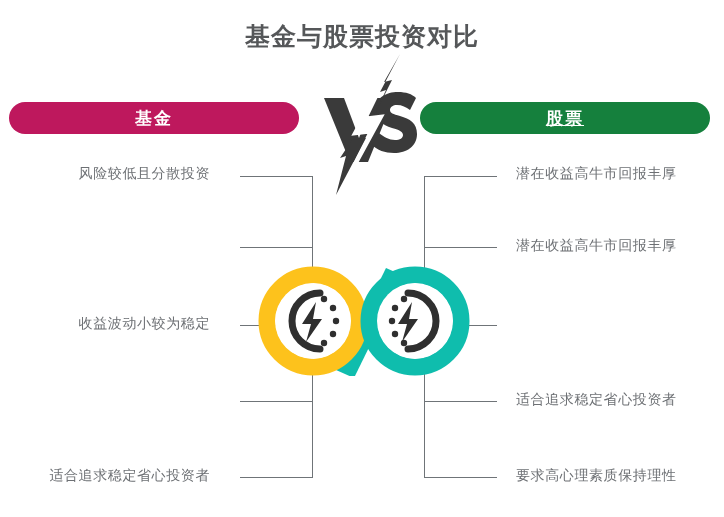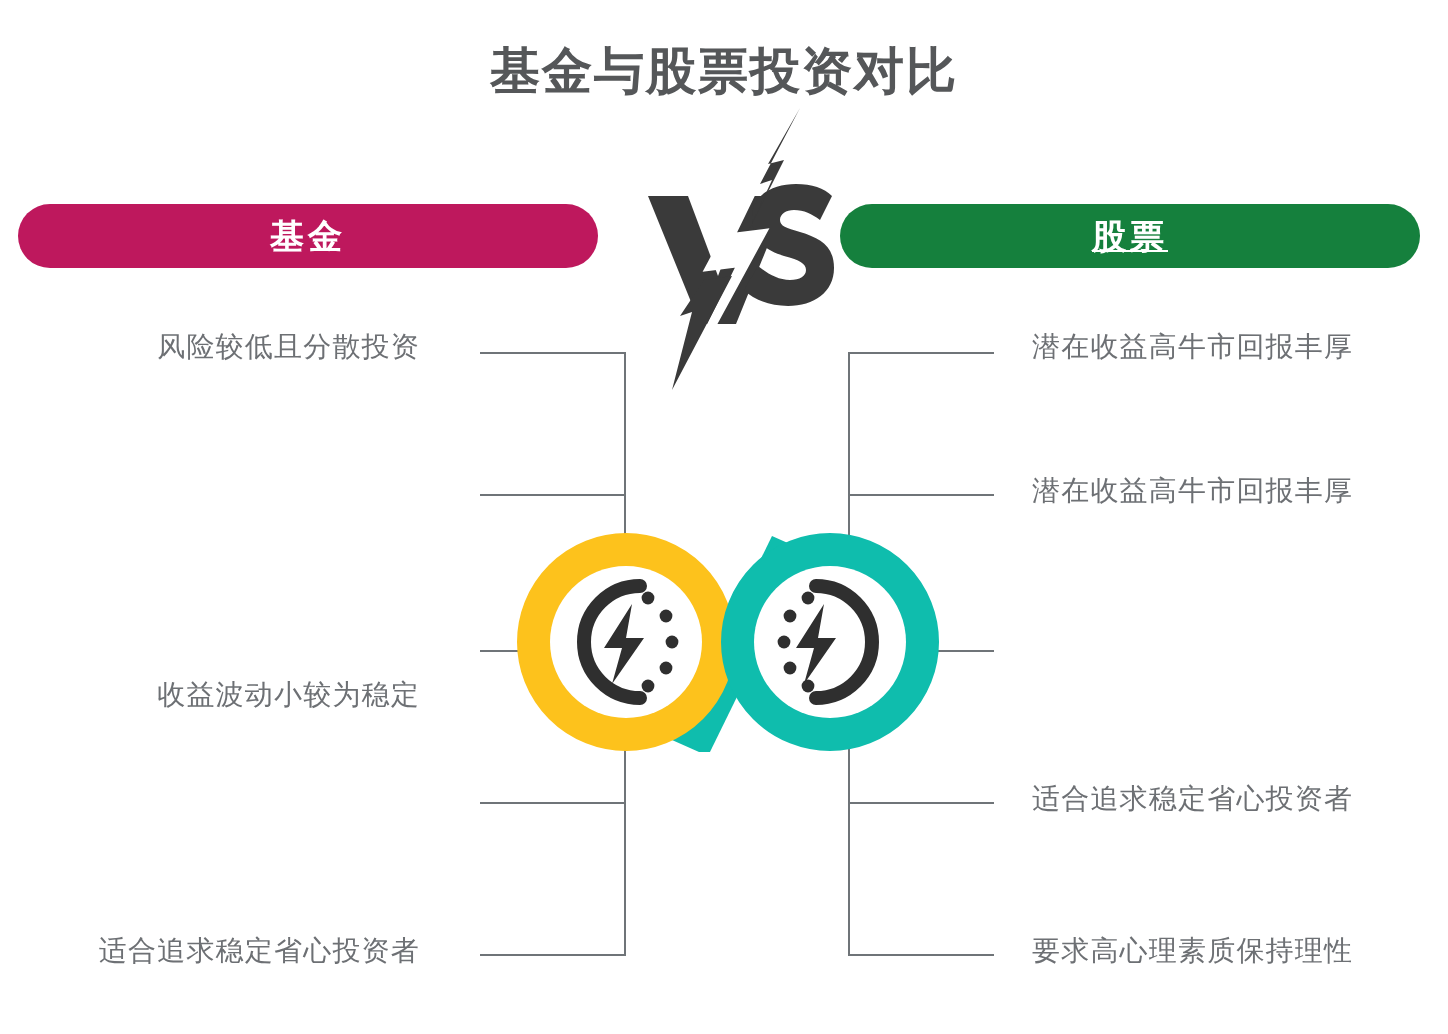--- a/index.html
+++ b/index.html
@@ -184,21 +184,21 @@
   <div class="branch branch-left" style="top:401px;"></div>
   <div class="branch branch-left" style="top:477px;"></div>
 
   <div class="branch branch-right" style="top:176px;"></div>
   <div class="branch branch-right" style="top:247px;"></div>
   <div class="branch branch-right" style="top:325px;width:50px;left:447px;"></div>
   <div class="branch branch-right" style="top:401px;"></div>
   <div class="branch branch-right" style="top:477px;"></div>
 
   <div class="feat feat-left" style="top:164px;">风险较低且分散投资</div>
-  <div class="feat feat-left" style="top:314px;margin-top:24px;">收益波动小较为稳定</div>
+  <div class="feat feat-left" style="top:314px;">收益波动小较为稳定</div>
   <div class="feat feat-left" style="top:466px;">适合追求稳定省心投资者</div>
 
   <div class="feat feat-right" style="top:164px;">潜在收益高牛市回报丰厚</div>
   <div class="feat feat-right" style="top:236px;">潜在收益高牛市回报丰厚</div>
   <div class="feat feat-right" style="top:390px;">适合追求稳定省心投资者</div>
   <div class="feat feat-right" style="top:466px;">要求高心理素质保持理性</div>
 
   <div class="emblem">
     <svg width="212" height="110" viewBox="0 0 212 110">
 

